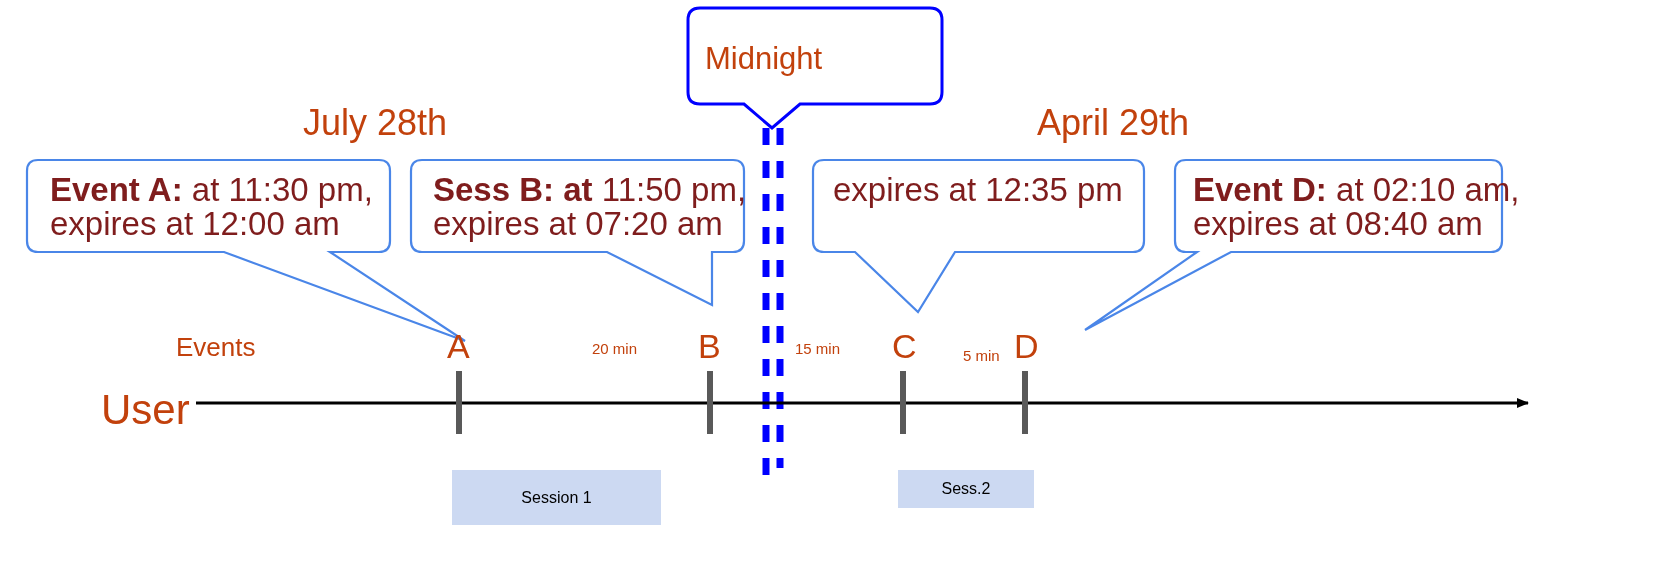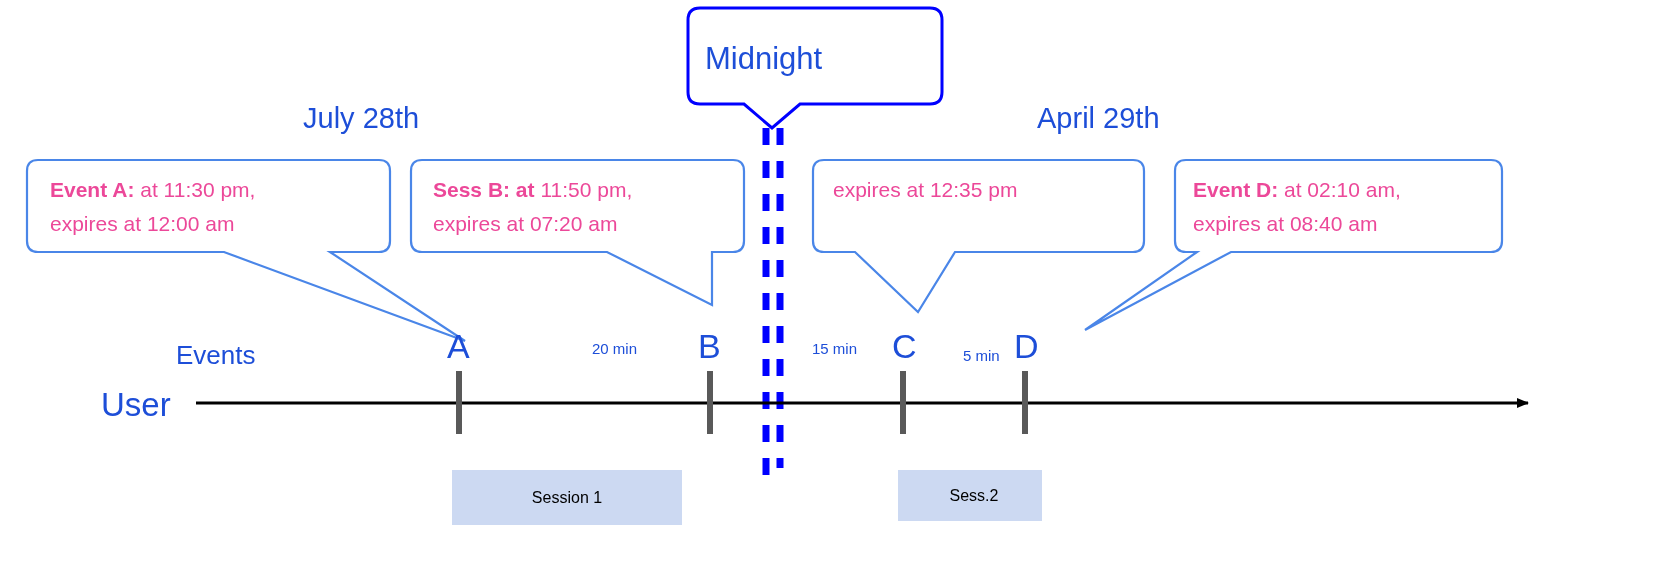--- a/index.html
+++ b/index.html
@@ -20,35 +20,35 @@
   svg.layer {
     position: absolute;
     left: 0;
     top: 0;
     width: 1668px;
     height: 578px;
   }
   .callout-text {
     position: absolute;
     font-family: "Liberation Sans", sans-serif;
-    font-size: 21px;
+    font-size: 33px;
     line-height: 34px;
-    color: #ec4899;
+    color: #7f1d1d;
     white-space: nowrap;
   }
   .callout-text b { font-weight: bold; }
   .plain-label {
     position: absolute;
     font-family: "Liberation Sans", sans-serif;
-    color: #1d4ed8;
+    color: #c2410c;
     white-space: nowrap;
   }
-  .date-label { font-size: 29px; }
-  .axis-label { font-size: 33px; }
-  .row-label  { font-size: 26px; margin-top: 8px; }
+  .date-label { font-size: 36px; }
+  .axis-label { font-size: 42px; }
+  .row-label  { font-size: 26px; }
   .tick-label { font-size: 34px; }
   .interval-label { font-size: 15px; }
   .midnight-label { font-size: 31px; }
   .session-box {
     position: absolute;
     background: #ccd9f2;
     display: flex;
     align-items: center;
     justify-content: center;
     color: #000000;
@@ -125,23 +125,23 @@
 
   <div class="plain-label row-label" style="left:176px; top:332px;">Events</div>
   <div class="plain-label axis-label" style="left:101px; top:386px;">User</div>
 
   <div class="plain-label tick-label" style="left:447px; top:327px;">A</div>
   <div class="plain-label tick-label" style="left:698px; top:327px;">B</div>
   <div class="plain-label tick-label" style="left:892px; top:327px;">C</div>
   <div class="plain-label tick-label" style="left:1014px; top:327px;">D</div>
 
   <div class="plain-label interval-label" style="left:592px; top:340px;">20 min</div>
-  <div class="plain-label interval-label" style="left:812px; top:340px;">15 min</div>
+  <div class="plain-label interval-label" style="left:795px; top:340px;">15 min</div>
   <div class="plain-label interval-label" style="left:941px; top:347px;margin-left:22px;">5 min</div>
 
-  <div class="session-box" style="left:452px; top:470px; width:230px; height:55px;">
+  <div class="session-box" style="left:452px; top:470px; width:209px; height:55px;">
     <span>Session 1</span>
   </div>
-  <div class="session-box" style="left:898px; top:470px; width:136px; height:51px;padding-left:8px;">
+  <div class="session-box" style="left:898px; top:470px; width:136px; height:38px;">
     <span>Sess.2</span>
   </div>
 
 </div>
 
 </body></html>

